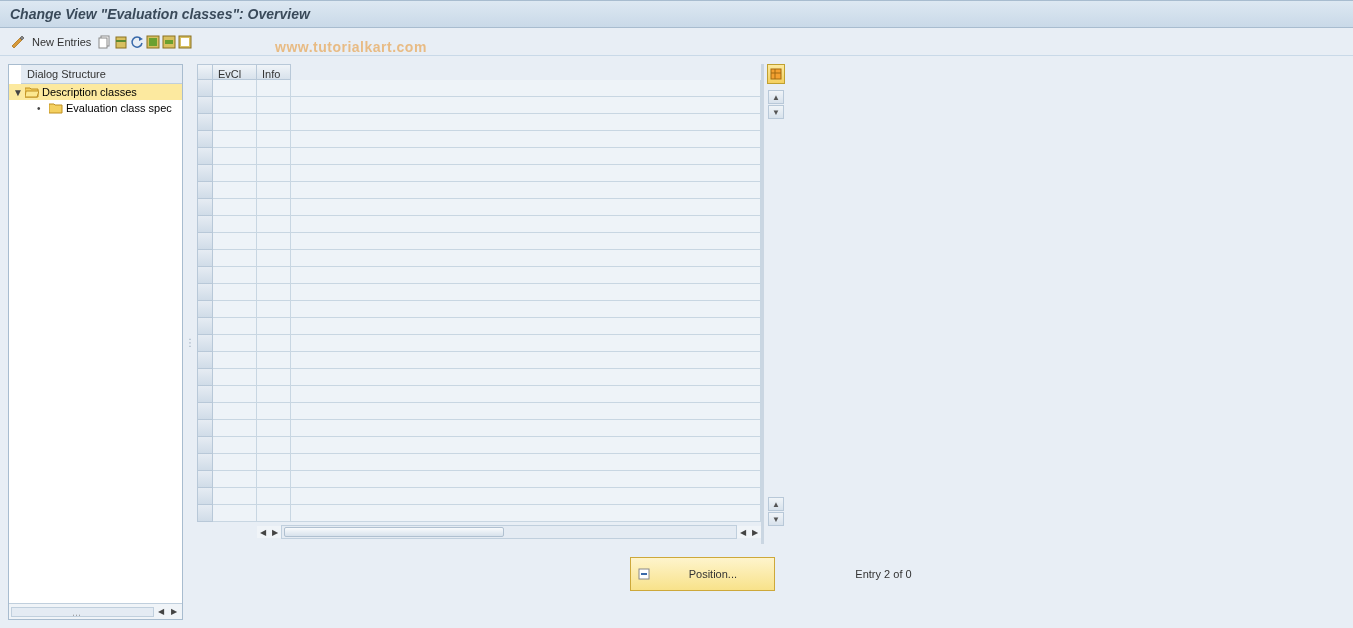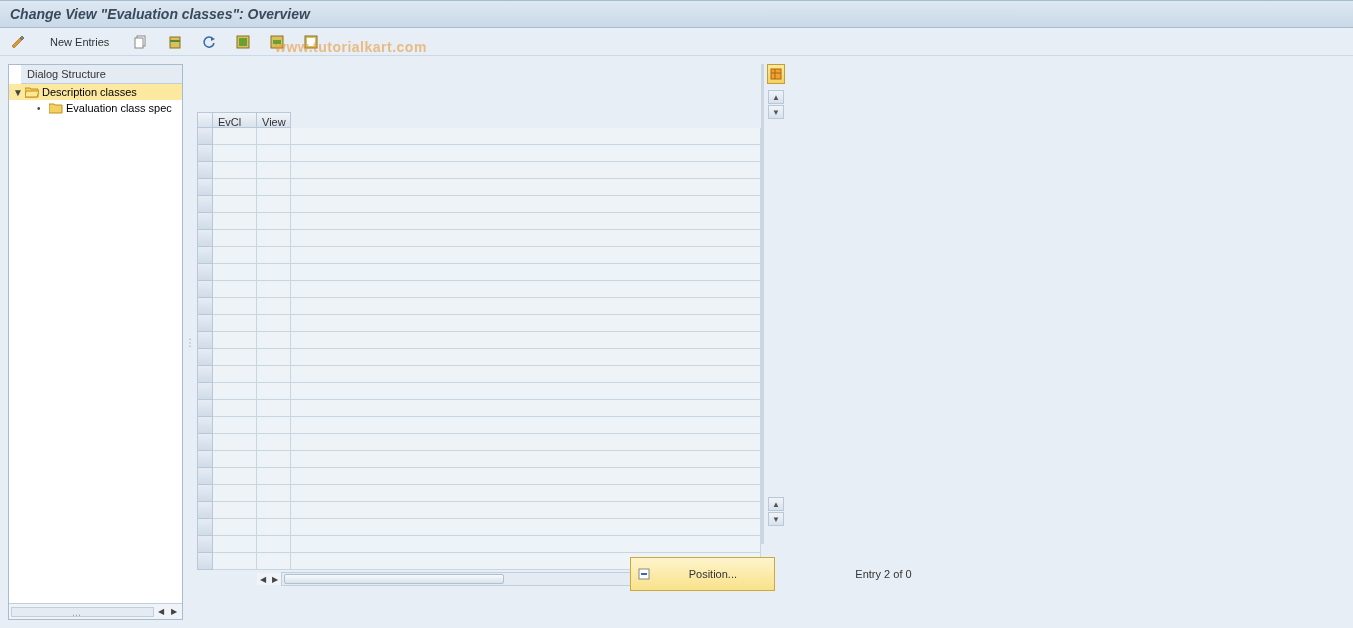--- a/index.html
+++ b/index.html
@@ -26,21 +26,21 @@
       font-weight: bold;
       font-size: 14px;
       color: #3a4a5a;
     }
     .toolbar {
       background: #e8eef5;
       height: 28px;
       padding: 3px 10px;
       display: flex;
       align-items: center;
-      gap: 18px;
+      gap: 0;
       border-bottom: 1px solid #c9d9e8;
     }
     .toolbar-icon {
       width: 16px;
       height: 16px;
       display: inline-flex;
       align-items: center;
       justify-content: center;
       cursor: pointer;
     }
@@ -163,21 +163,20 @@
       height: 480px;
     }
     .grid-main {
       flex: 0 0 auto;
       display: flex;
       flex-direction: column;
     }
     .grid-header {
       display: flex;
       height: 16px;
-      margin-top: 48px;
     }
     .gh-cell {
       background: linear-gradient(to bottom, #f0f4f8, #d8e2ec);
       border-right: 1px solid #b8c8d8;
       border-bottom: 1px solid #b8c8d8;
       border-top: 1px solid #b8c8d8;
       padding: 3px 5px;
       font-size: 11px;
       color: #333;
     }
@@ -398,21 +397,21 @@
   </div>
 
   <div class="splitter-handle">⋮</div>
 
   <div class="content-panel">
     <div class="grid-wrap">
       <div class="grid-main">
         <div class="grid-header">
           <div class="gh-cell gh-sel"></div>
           <div class="gh-cell gh-evcl">EvCl</div>
-          <div class="gh-cell gh-info">View</div>
+          <div class="gh-cell gh-info">Info</div>
         </div>
         <div class="grid-rows" id="grid-rows">
             <div class="gr-row">
               <div class="gr-sel"></div>
               <div class="gr-cell gr-evcl"></div>
               <div class="gr-cell gr-info"></div>
               <div class="gr-cell gr-desc"></div>
             </div>
             <div class="gr-row">
               <div class="gr-sel"></div>

